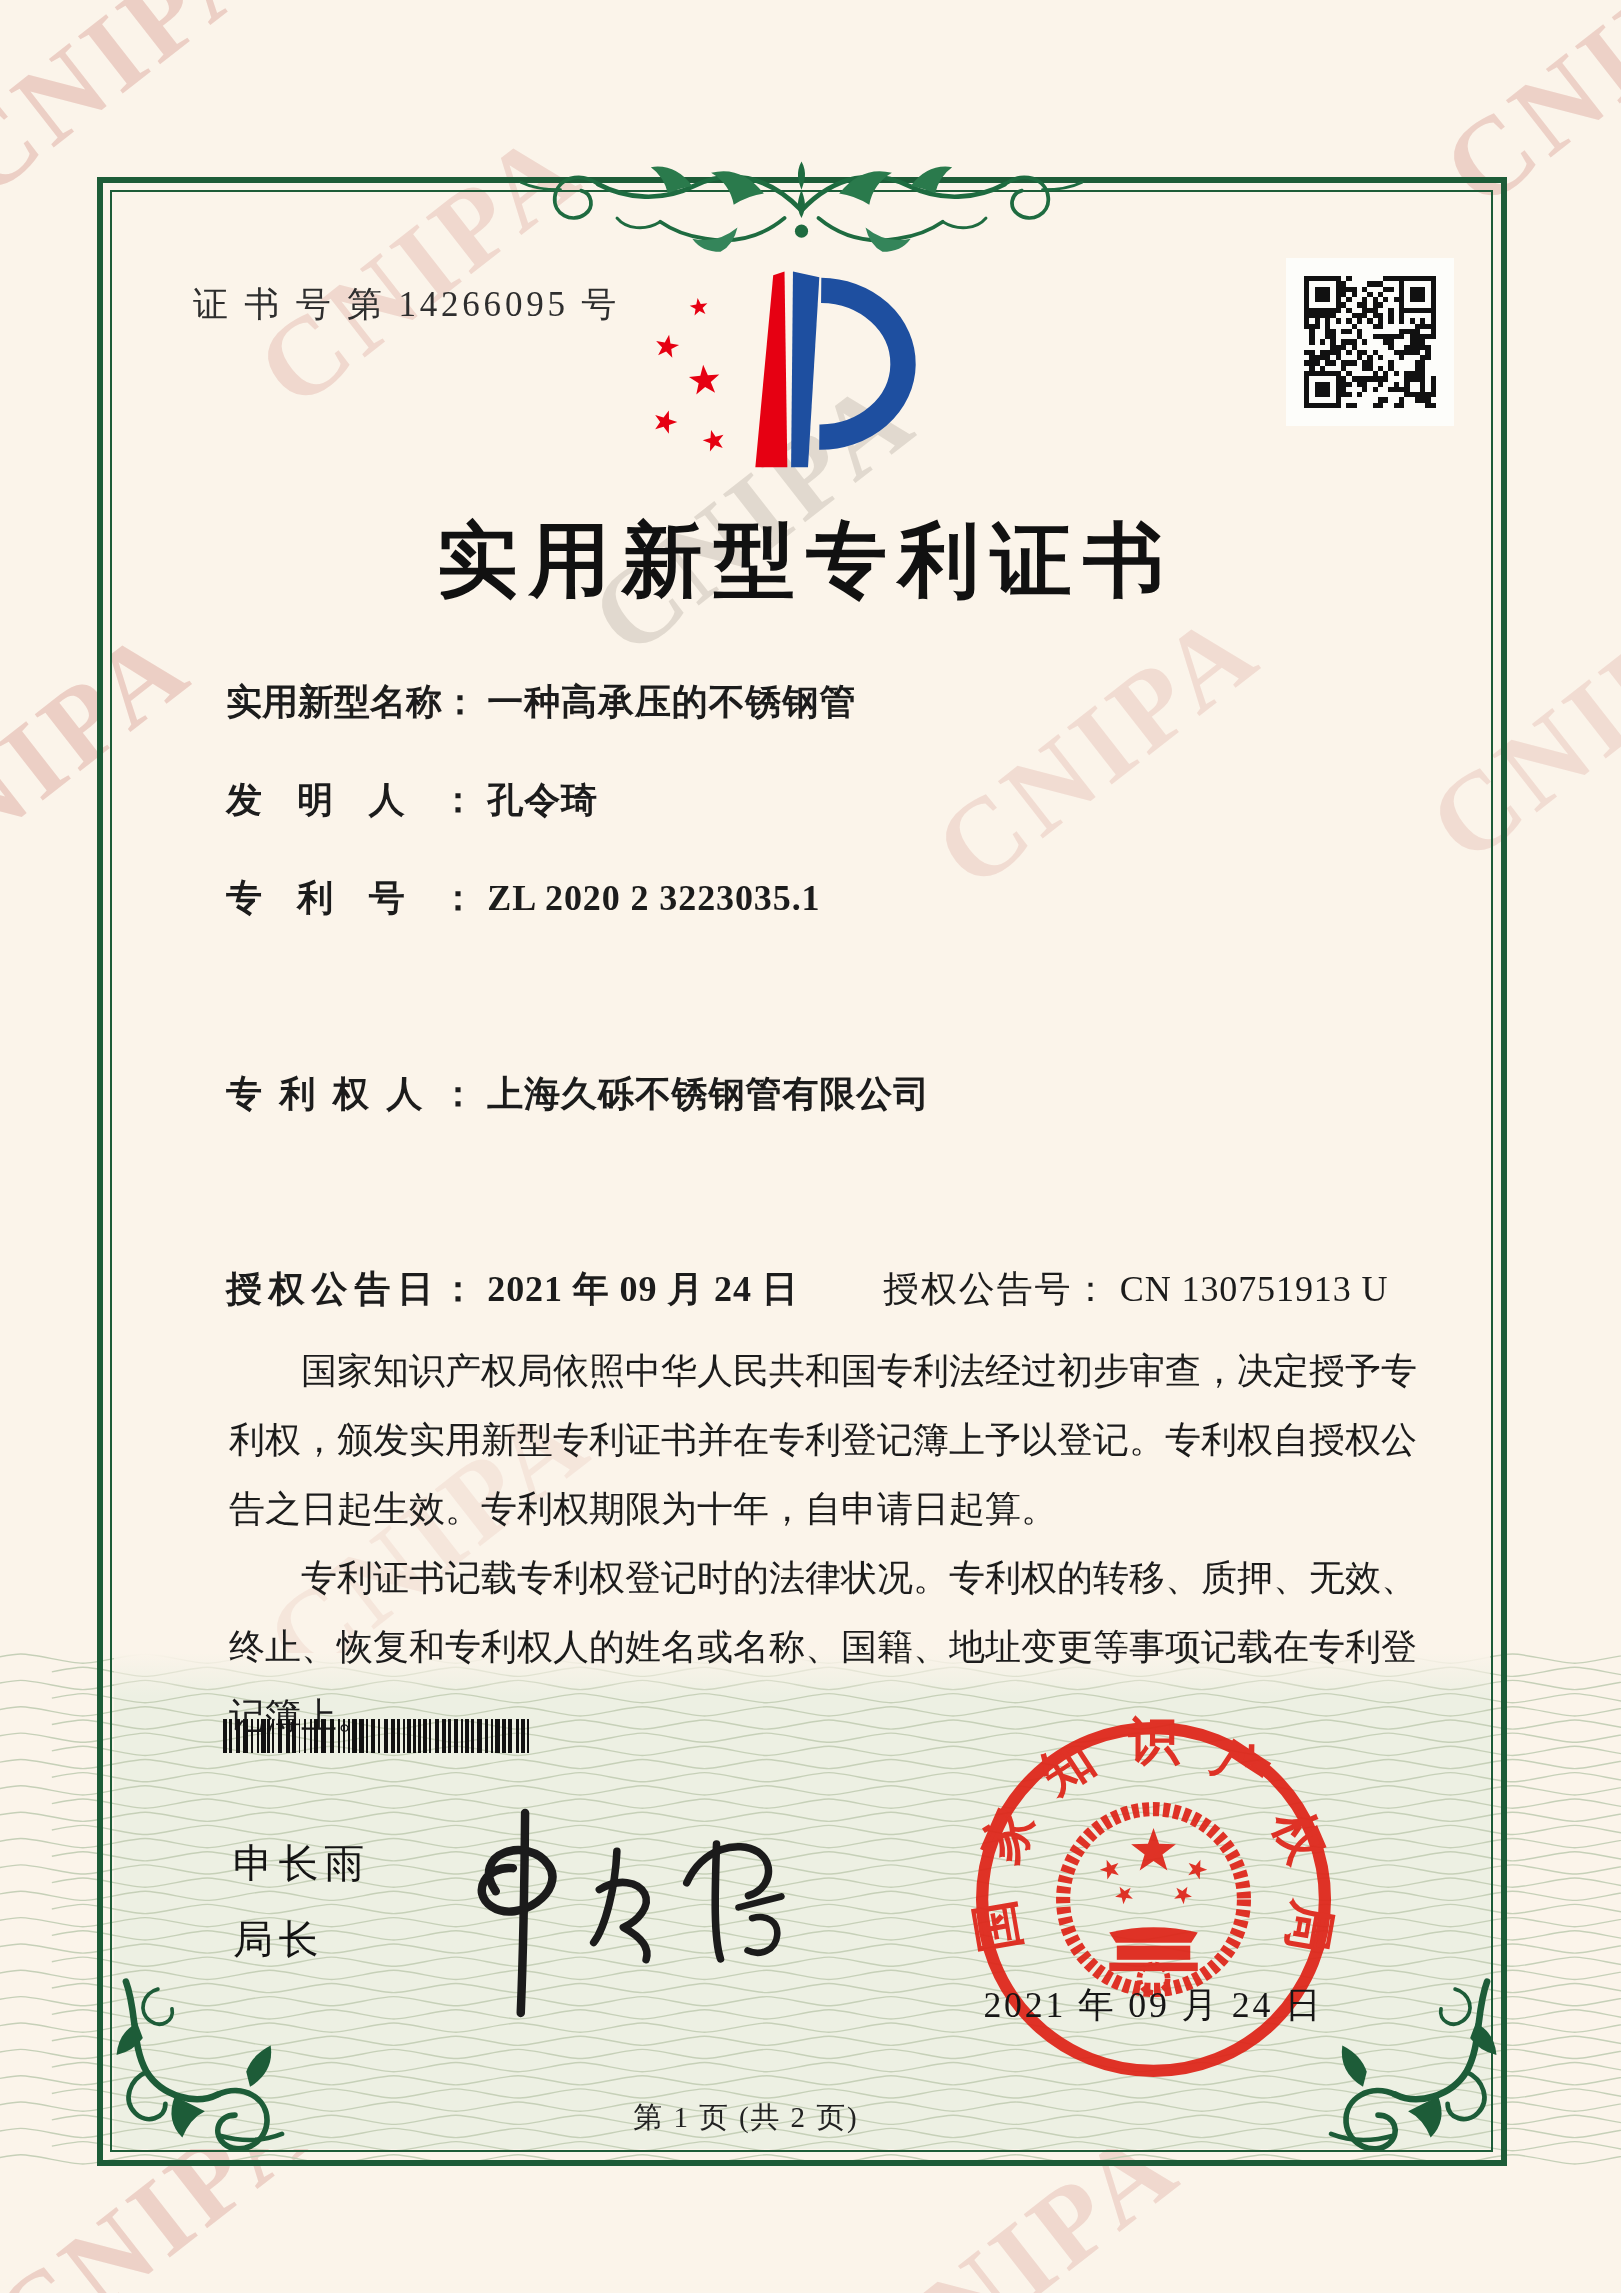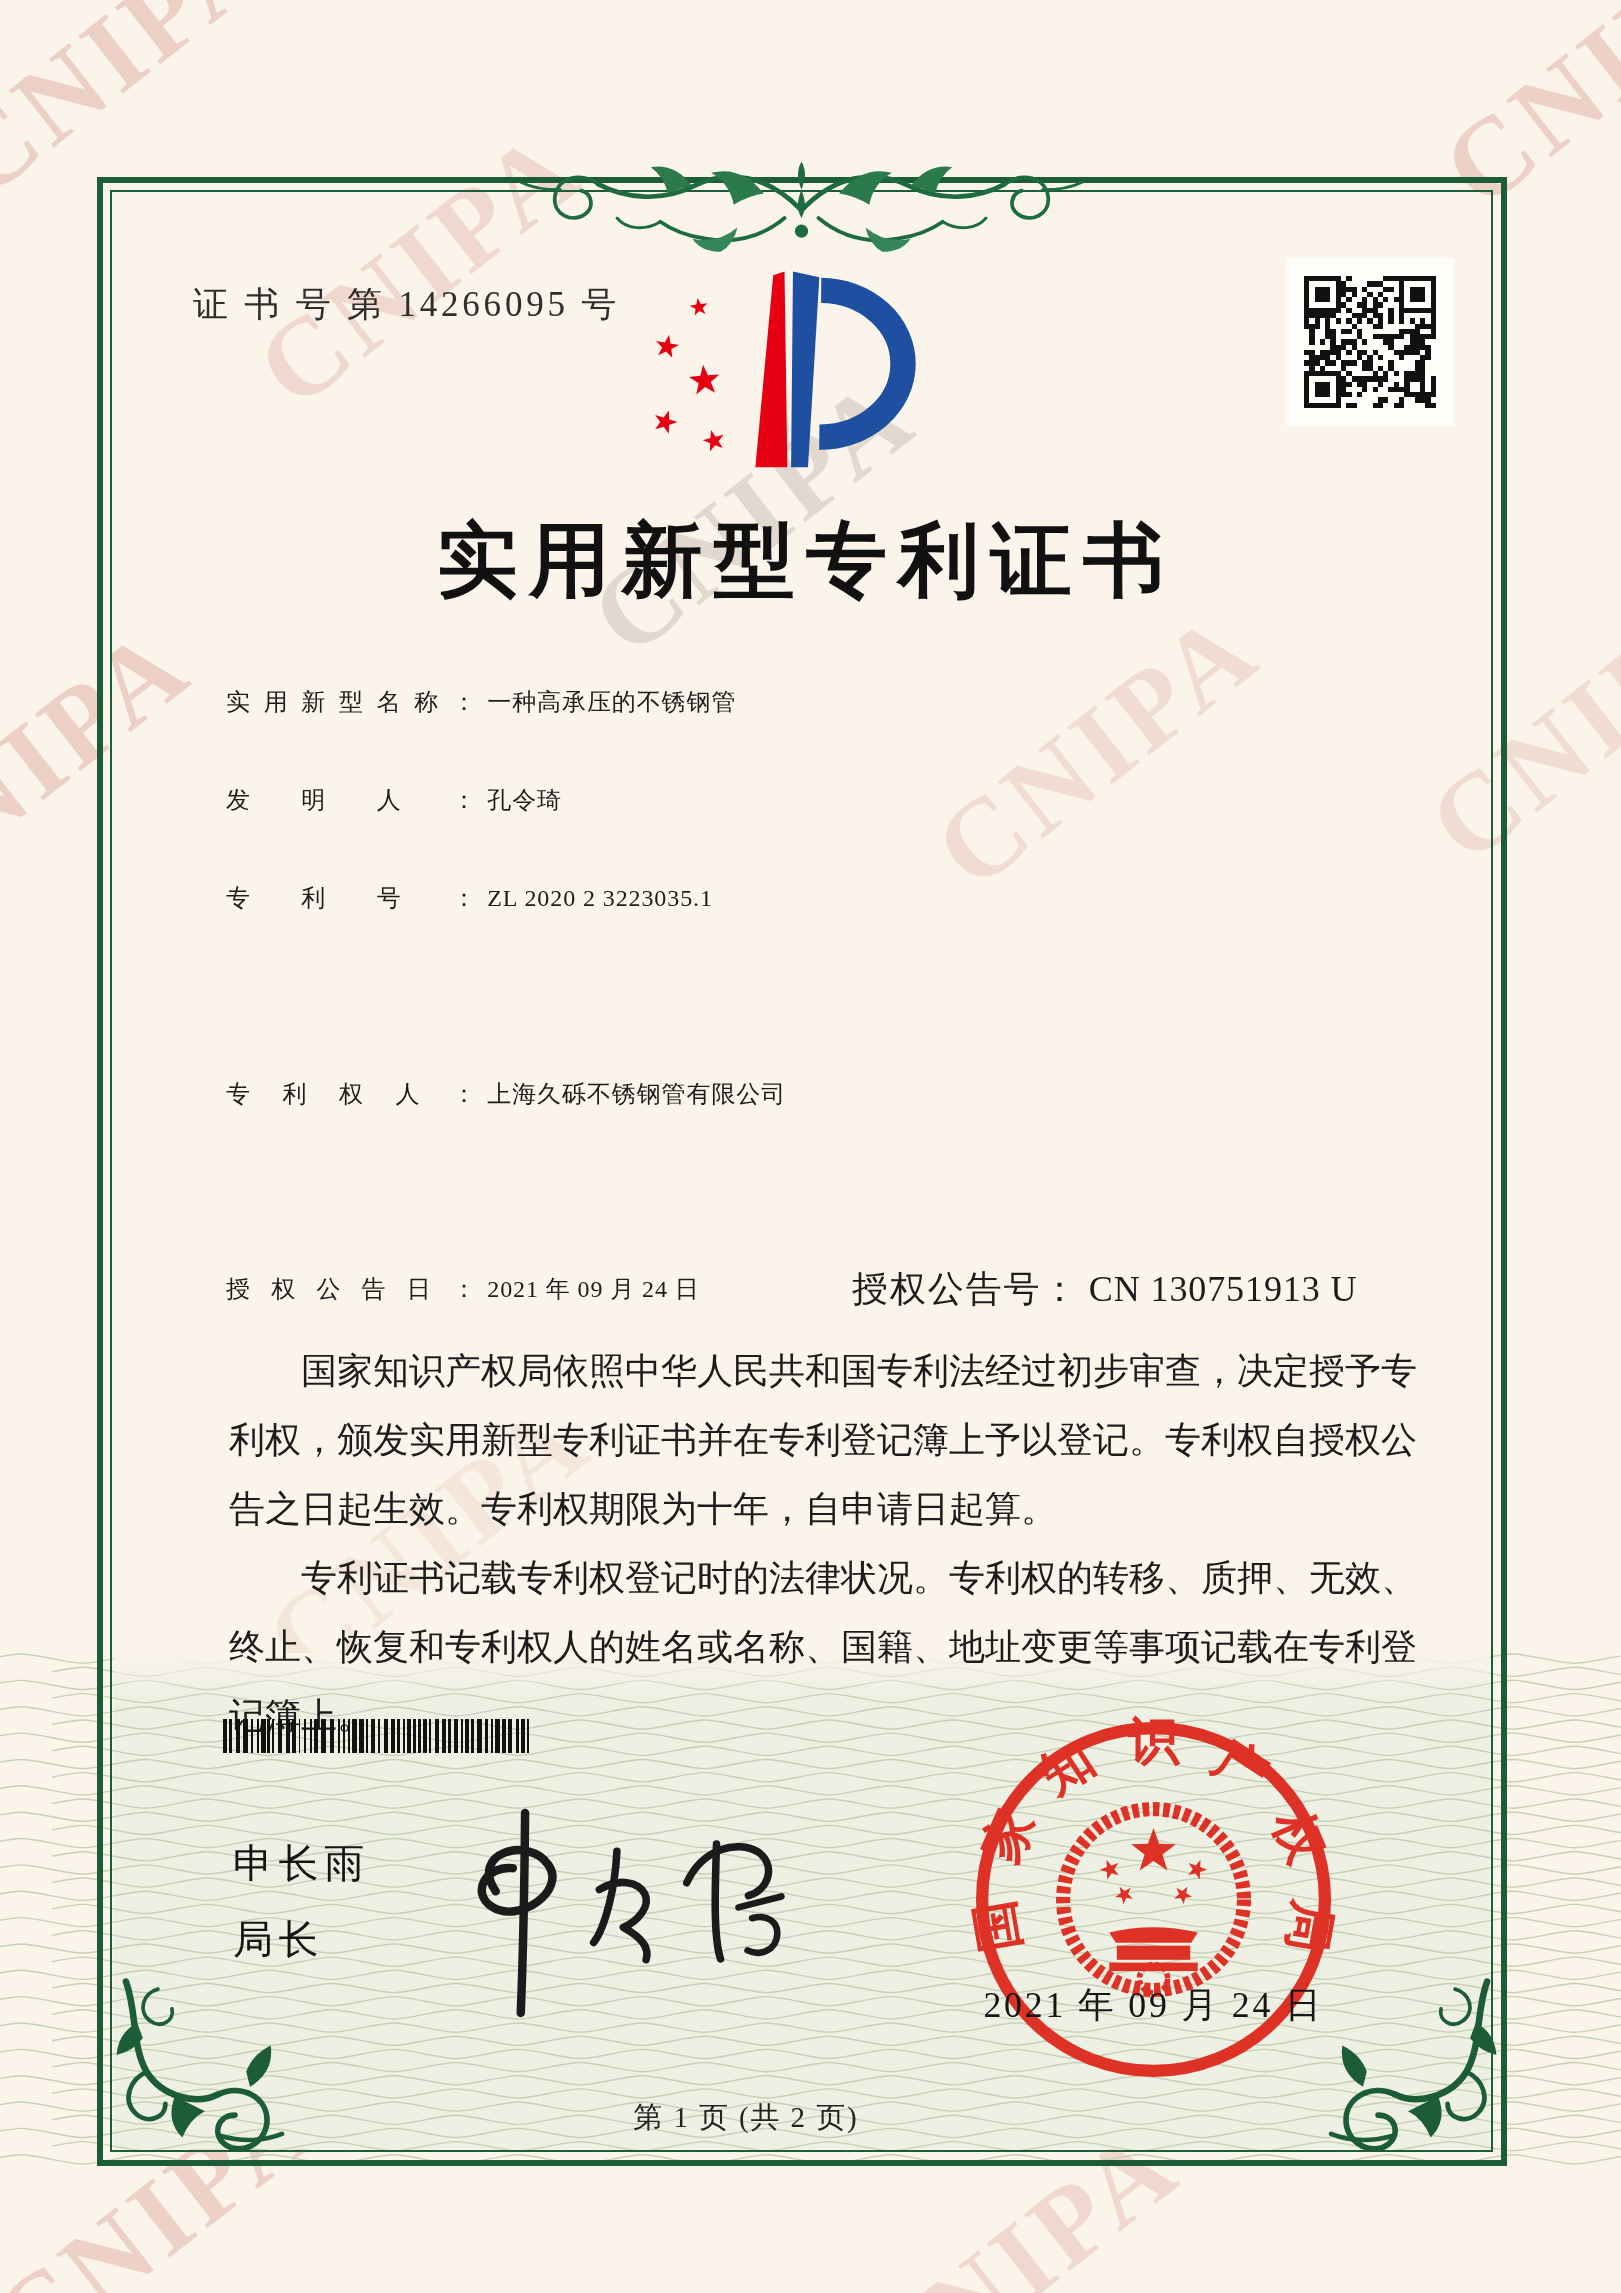--- a/index.html
+++ b/index.html
@@ -24,25 +24,25 @@
   .cert-no{position:absolute;left:193px;top:281px;font-size:35px;letter-spacing:3.8px;color:#2e2e2e;}
   .qr-box{position:absolute;left:1286px;top:258px;width:168px;height:168px;background:#fdfdfa;}
   .qr{position:absolute;left:18px;top:18px;width:132px;height:132px;display:grid;
       grid-template-columns:repeat(25,1fr);grid-template-rows:repeat(25,1fr);}
   .qr div{background:transparent;}
   .qr div.on{background:#111;}
   .logo{position:absolute;left:650px;top:249px;width:301px;height:237px;}
   .title{position:absolute;left:434px;top:507px;width:744px;text-align:center;
          font-size:81px;font-weight:bold;letter-spacing:11.3px;color:#111;white-space:nowrap;}
   
-  .field{position:absolute;left:226px;font-size:24px;line-height:45px;white-space:nowrap;}
+  .field{position:absolute;left:226px;font-size:36px;line-height:45px;white-space:nowrap;font-weight:bold;}
   .flabel{display:inline-block;width:250px;text-align:justify;text-align-last:justify;vertical-align:top;}
   .fvalue{margin-left:11.3px;letter-spacing:0.9px;}
   .grant-no{position:absolute;left:852px;font-size:36px;line-height:45px;white-space:nowrap;}
-  .grant-no .glabel{letter-spacing:1.9px;}
+  .grant-no .glabel{letter-spacing:1.9px;margin-left:31px;}
   .grant-no .fvalue{margin-left:9.4px;}
   
   .paras{position:absolute;left:229px;top:1337px;width:1188px;font-size:36px;line-height:69px;
          text-align:justify;}
   .paras p{margin:0;text-indent:2em;}
   
   .barcode{position:absolute;left:223px;top:1719px;width:313px;height:34px;display:flex;
            align-items:stretch;overflow:hidden;}
   .barcode i{display:block;height:100%;}
   .officer{position:absolute;left:233px;font-size:40px;letter-spacing:5.6px;color:#141414;

